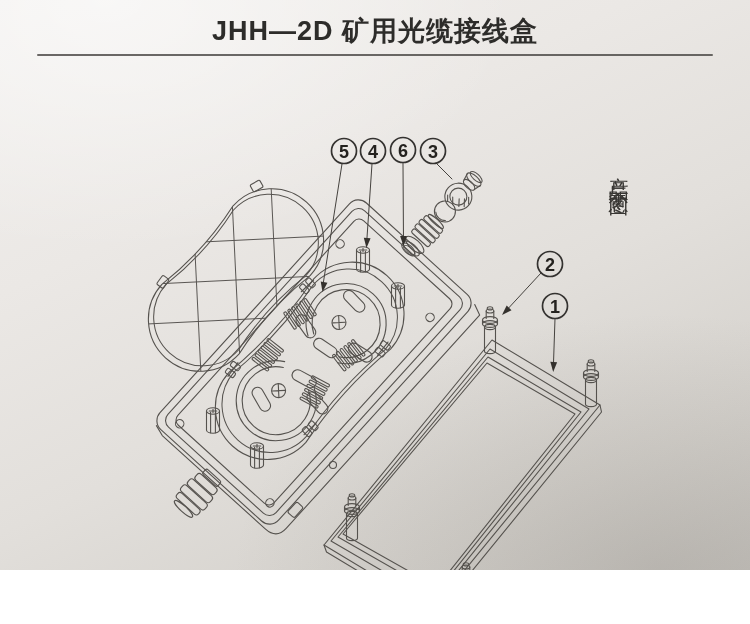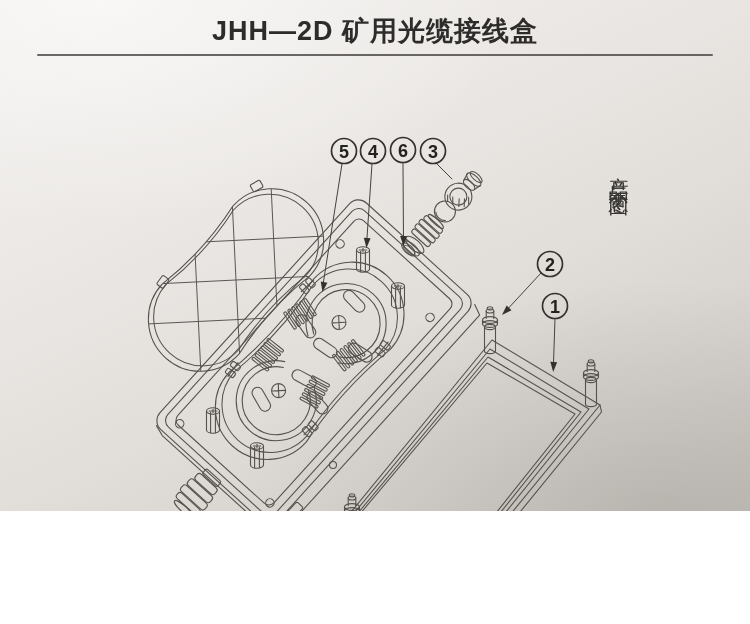--- a/index.html
+++ b/index.html
@@ -1,18 +1,18 @@
 <!DOCTYPE html>
 <html><head>
 <meta charset="utf-8">
 <style>
   html,body{margin:0;padding:0;}
   .page{
     position:relative;
-    width:750px;height:511px;
+    width:750px;height:570px;
     overflow:hidden;
     font-family:"Liberation Sans","DejaVu Sans",sans-serif;
     background:
       radial-gradient(95% 75% at 88% 100%, rgba(110,105,98,0.22), rgba(110,105,98,0) 60%),
       radial-gradient(100% 80% at 14% 0%, rgba(255,255,255,0.55), rgba(255,255,255,0) 55%),
       linear-gradient(155deg,#f2f0ee 0%,#ebe8e5 32%,#e2dfdb 58%,#d5d2cd 82%,#cac7c2 100%);
     text-decoration: underline;
   }
   .title{
     position:absolute;top:13px;left:0;width:100%;

